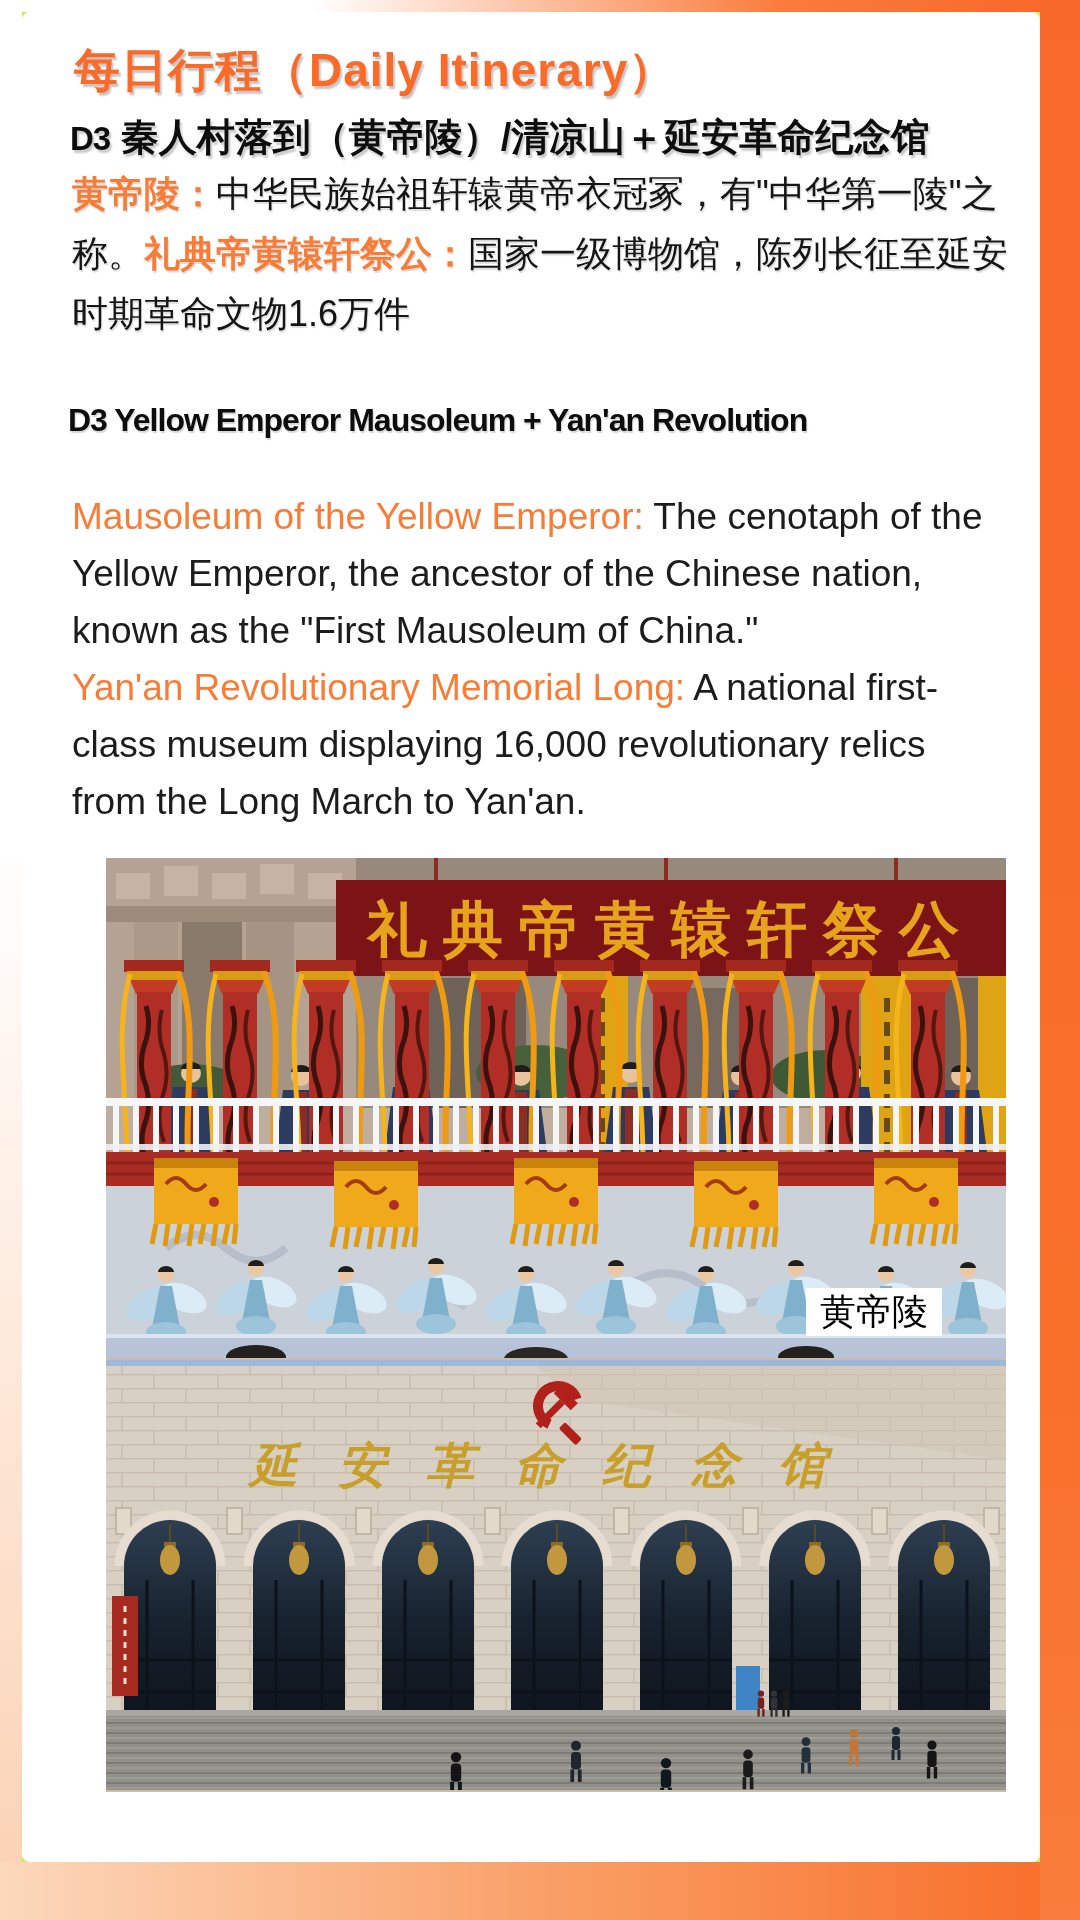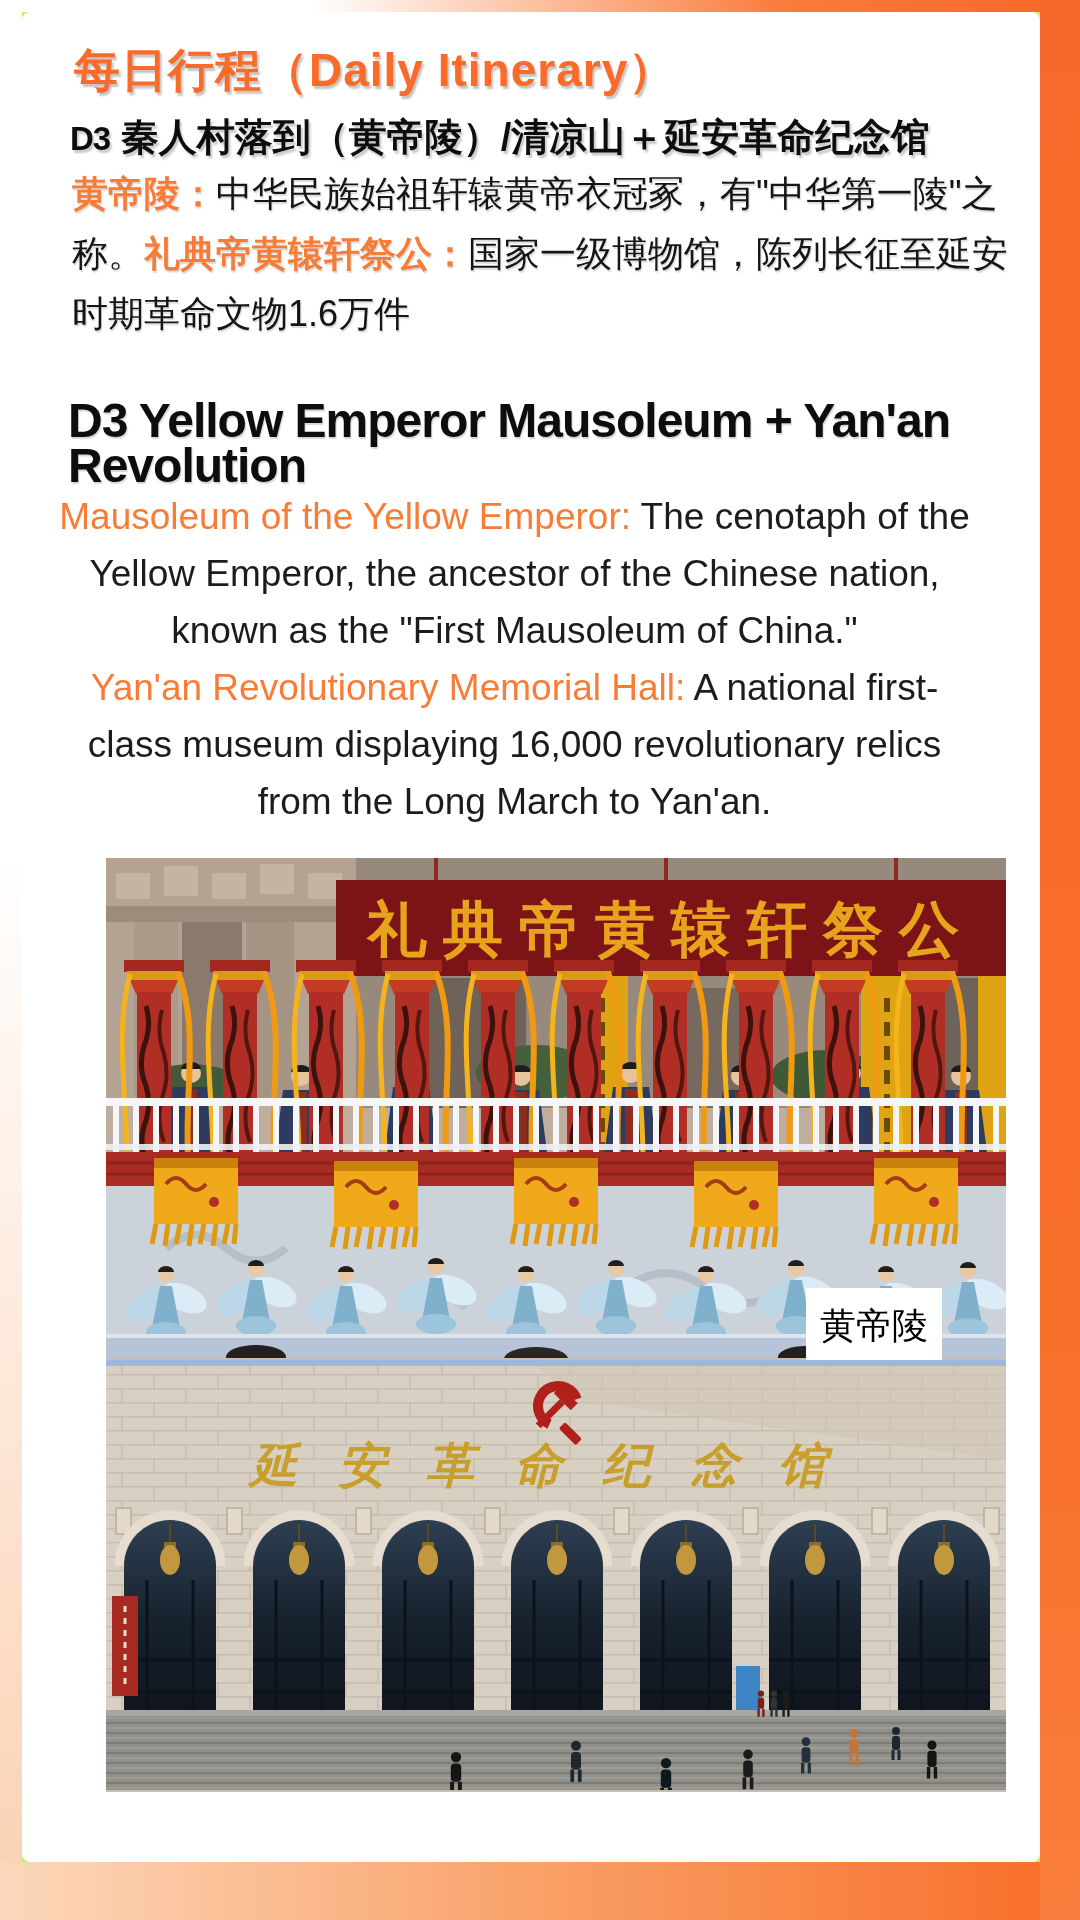--- a/index.html
+++ b/index.html
@@ -34,38 +34,38 @@
   }
   .cn-heading .dnum{font-size:33px;letter-spacing:-1px;}
   .cn-body{
     position:absolute;left:50px;top:152px;width:940px;
     font-size:36px;line-height:60px;color:#151515;
     text-shadow:1px 2px 1px rgba(90,90,90,.22);
   }
   .hl{color:#f87c36;font-weight:700;}
   .en-heading{
     position:absolute;left:46px;top:386px;
-    font-size:48px;line-height:45px;font-weight:700;letter-spacing:-1px;color:#0d0d0d;
+    font-size:32px;line-height:45px;font-weight:700;letter-spacing:-1px;color:#0d0d0d;
     text-shadow:1px 2px 1px rgba(90,90,90,.25);
   }
   .en-heading .l2{margin-left:58px;}
   .en-body{
-    position:absolute;left:30px;top:476px;width:925px;
-    font-size:37px;line-height:57px;color:#1c1c1c;text-align:center;
+    position:absolute;left:50px;top:476px;width:925px;
+    font-size:37px;line-height:57px;color:#1c1c1c;
   }
   .en-body p{margin:0;}
   .en-hl{color:#f87c36;}
   
   .photo{position:absolute;left:84px;width:900px;overflow:hidden;background:#cbbcab;}
   .photo1{top:846px;height:502px;}
   .photo2{top:1348px;height:432px;}
   .photo svg{display:block;}
   .photo-caption{
     position:absolute;background:#ffffff;color:#000;
-    font-size:36px;line-height:44px;padding:16px 14px;white-space:nowrap;
+    font-size:36px;line-height:44px;padding:2px 14px;white-space:nowrap;
   }
   .cap1{left:700px;top:430px;}
   .cap2{left:688px;top:372px;}
 </style>
 </head>
 <body>
 
 <div class="page">
 
   <div class="border-right"></div>
@@ -80,21 +80,21 @@
     <div class="cn-heading"><span class="dnum">D3</span> <span>秦人村落到（黄帝陵）/清凉山＋延安革命纪念馆</span></div>
 
     <div class="cn-body"><span class="hl">黄帝陵：</span><span>中华民族始祖轩辕黄帝衣冠冢，有"中华第一陵"之称。</span><span class="hl">礼典帝黄辕轩祭公：</span><span>国家一级博物馆，陈列长征至延安时期革命文物1.6万件</span></div>
 
     <div class="en-heading">
       <div>D3 Yellow Emperor Mausoleum + Yan'an Revolution</div>
     </div>
 
     <div class="en-body">
       <p><span class="en-hl">Mausoleum of the Yellow Emperor:</span><span> The cenotaph of the Yellow Emperor, the ancestor of the Chinese nation, known as the "First Mausoleum of China."</span></p>
-      <p><span class="en-hl">Yan'an Revolutionary Memorial Hall:</span><span> A national first-class museum displaying 16,000 revolutionary relics from the Long March to Yan'an.</span></p>
+      <p><span class="en-hl">Yan'an Revolutionary Memorial Long:</span><span> A national first-class museum displaying 16,000 revolutionary relics from the Long March to Yan'an.</span></p>
     </div>
 
     <div class="photo photo1">
       <svg viewBox="0 0 900 500" width="900" height="500">
         <defs>
           <g id="rb">
             <rect x="-30" y="-16" width="60" height="12" fill="#a3281e"></rect>
             <rect x="-27" y="-5" width="54" height="9" fill="#d89b15"></rect>
             <path d="M-24,4 h48 l-6,14 h-36 Z" fill="#c33b22"></path>
             <rect x="-17" y="16" width="34" height="200" fill="#b02e26"></rect>

